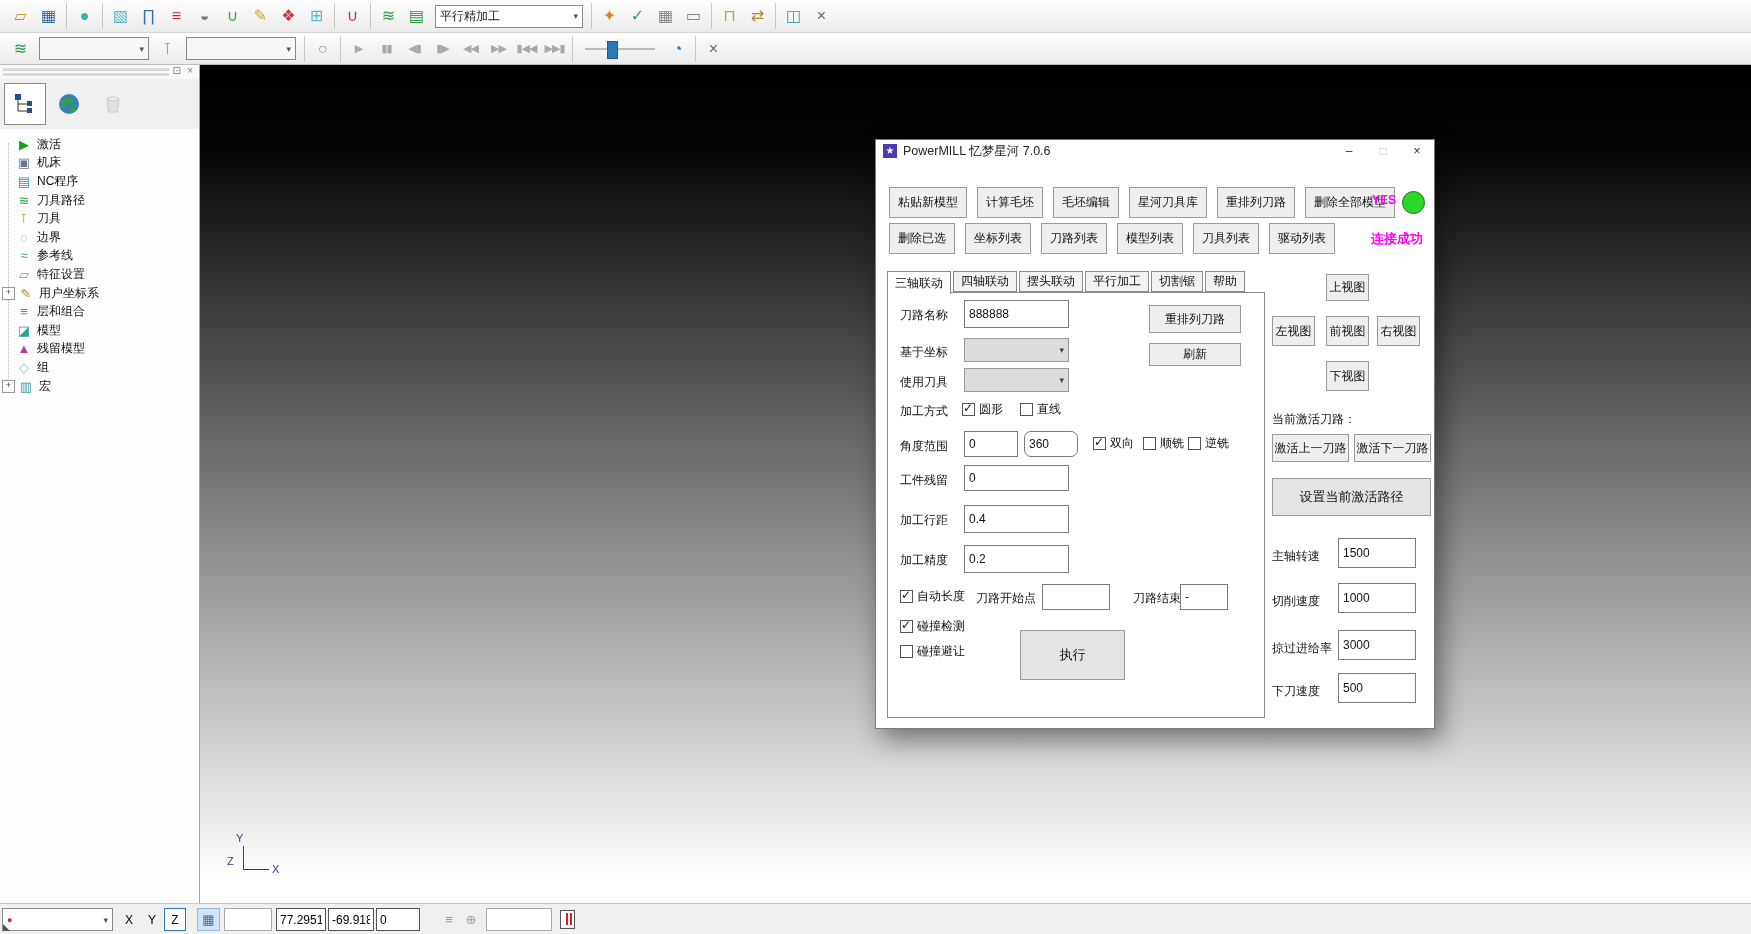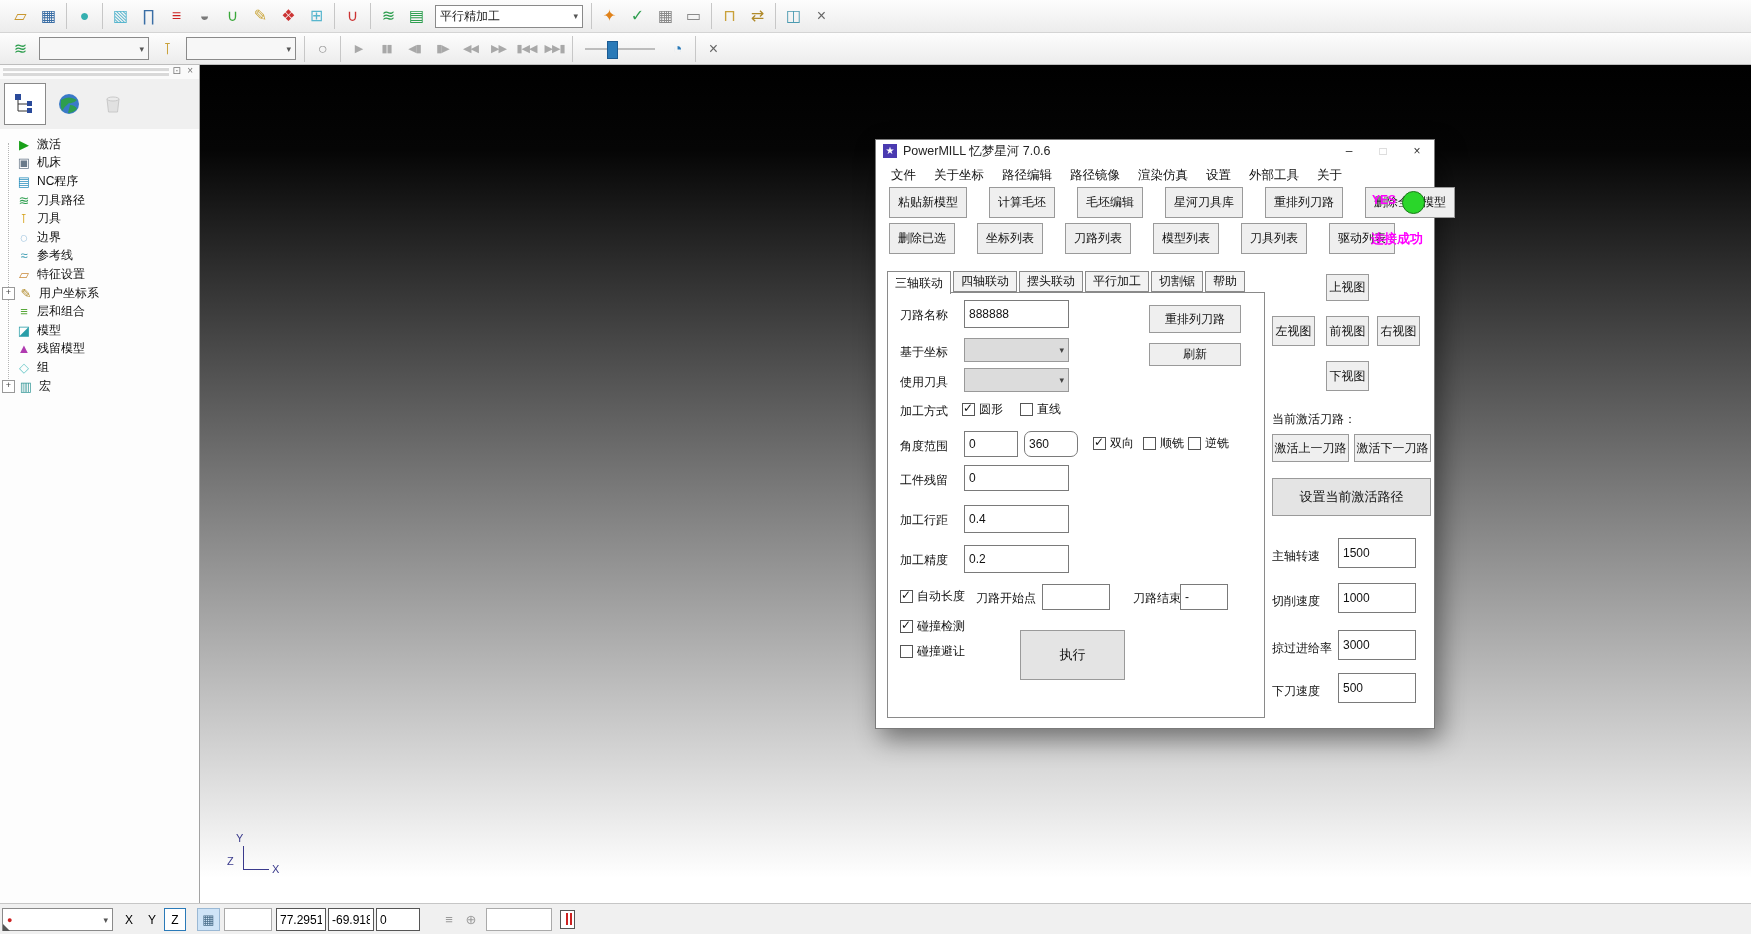--- a/index.html
+++ b/index.html
@@ -56,21 +56,21 @@
   .dialog{position:absolute;left:875px;top:139px;width:560px;height:590px;background:#fff;
           border:1px solid #7a7a7a;box-shadow:6px 10px 24px rgba(0,0,0,.45);box-sizing:border-box;font-size:12px;color:#111;}
   .titlebar{position:relative;height:22px;display:flex;align-items:center;padding-left:7px;background:#fff;}
   .appicon{width:14px;height:14px;background:#4a3ab0;color:#fff;font-size:10px;line-height:14px;text-align:center;margin-right:6px;}
   .title{font-size:12.5px;color:#222;}
   .wctl{position:absolute;right:0;top:0;height:22px;display:flex;}
   .wbtn{width:34px;height:22px;display:flex;align-items:center;justify-content:center;font-size:12px;color:#333;}
   .wbtn.dim{color:#c0c0c0;}
   .menubar{display:flex;gap:0;padding:3px 6px 2px 6px;height:20px;align-items:center;}
   .mitem{padding:2px 9px;font-size:12.5px;color:#111;}
-  .btnrow{position:absolute;left:13px;display:flex;gap:22px;align-items:center;}
+  .btnrow{position:absolute;left:13px;display:flex;gap:10px;align-items:center;}
   .r1{top:47px;} .r2{top:83px;}
   .dbtn{height:29px;background:#efefef;border:1px solid #9a9a9a;display:flex;align-items:center;justify-content:center;
         padding:0 8px;font-size:12px;white-space:nowrap;}
   .yes{color:#ff00ff;font-weight:bold;font-size:12px;margin-left:2px;}
   .led{width:21px;height:21px;border-radius:50%;background:#2ad62a;border:1px solid #1a7a1a;margin-left:4px;}
   .connected{color:#ff00ff;font-size:13px;font-weight:bold;margin-left:3px;white-space:nowrap;}
   .tabstrip{position:absolute;left:11px;top:131px;display:flex;align-items:flex-start;z-index:2;}
   .tab{height:19px;line-height:19px;padding:0 7px;border:1px solid #8a8a8a;background:#f2f2f2;margin-right:2px;font-size:12px;}
   .tab.active{height:22px;line-height:22px;background:#fff;border-bottom:none;}
   .tabbox{position:absolute;left:11px;top:152px;width:376px;height:424px;border:1px solid #8a8a8a;background:#fff;}
@@ -408,31 +408,20 @@
   <div class="dialog">
     <div class="titlebar">
       <span class="appicon">★</span>
       <span class="title">PowerMILL 忆梦星河  7.0.6</span>
       <span class="wctl">
         <span class="wbtn">–</span>
         <span class="wbtn dim">□</span>
         <span class="wbtn">×</span>
       </span>
     </div>
-    <div class="menubar">
-
-    <span class="mitem">文件</span>
-        <span class="mitem">关于坐标</span>
-        <span class="mitem">路径编辑</span>
-        <span class="mitem">路径镜像</span>
-        <span class="mitem">渲染仿真</span>
-        <span class="mitem">设置</span>
-        <span class="mitem">外部工具</span>
-        <span class="mitem">关于</span>
-      </div>
 
     <div class="btnrow r1">
 
     <span class="dbtn">粘贴新模型</span>
         <span class="dbtn">计算毛坯</span>
         <span class="dbtn">毛坯编辑</span>
         <span class="dbtn">星河刀具库</span>
         <span class="dbtn">重排列刀路</span>
         <span class="dbtn">删除全部模型</span>
       </div>

